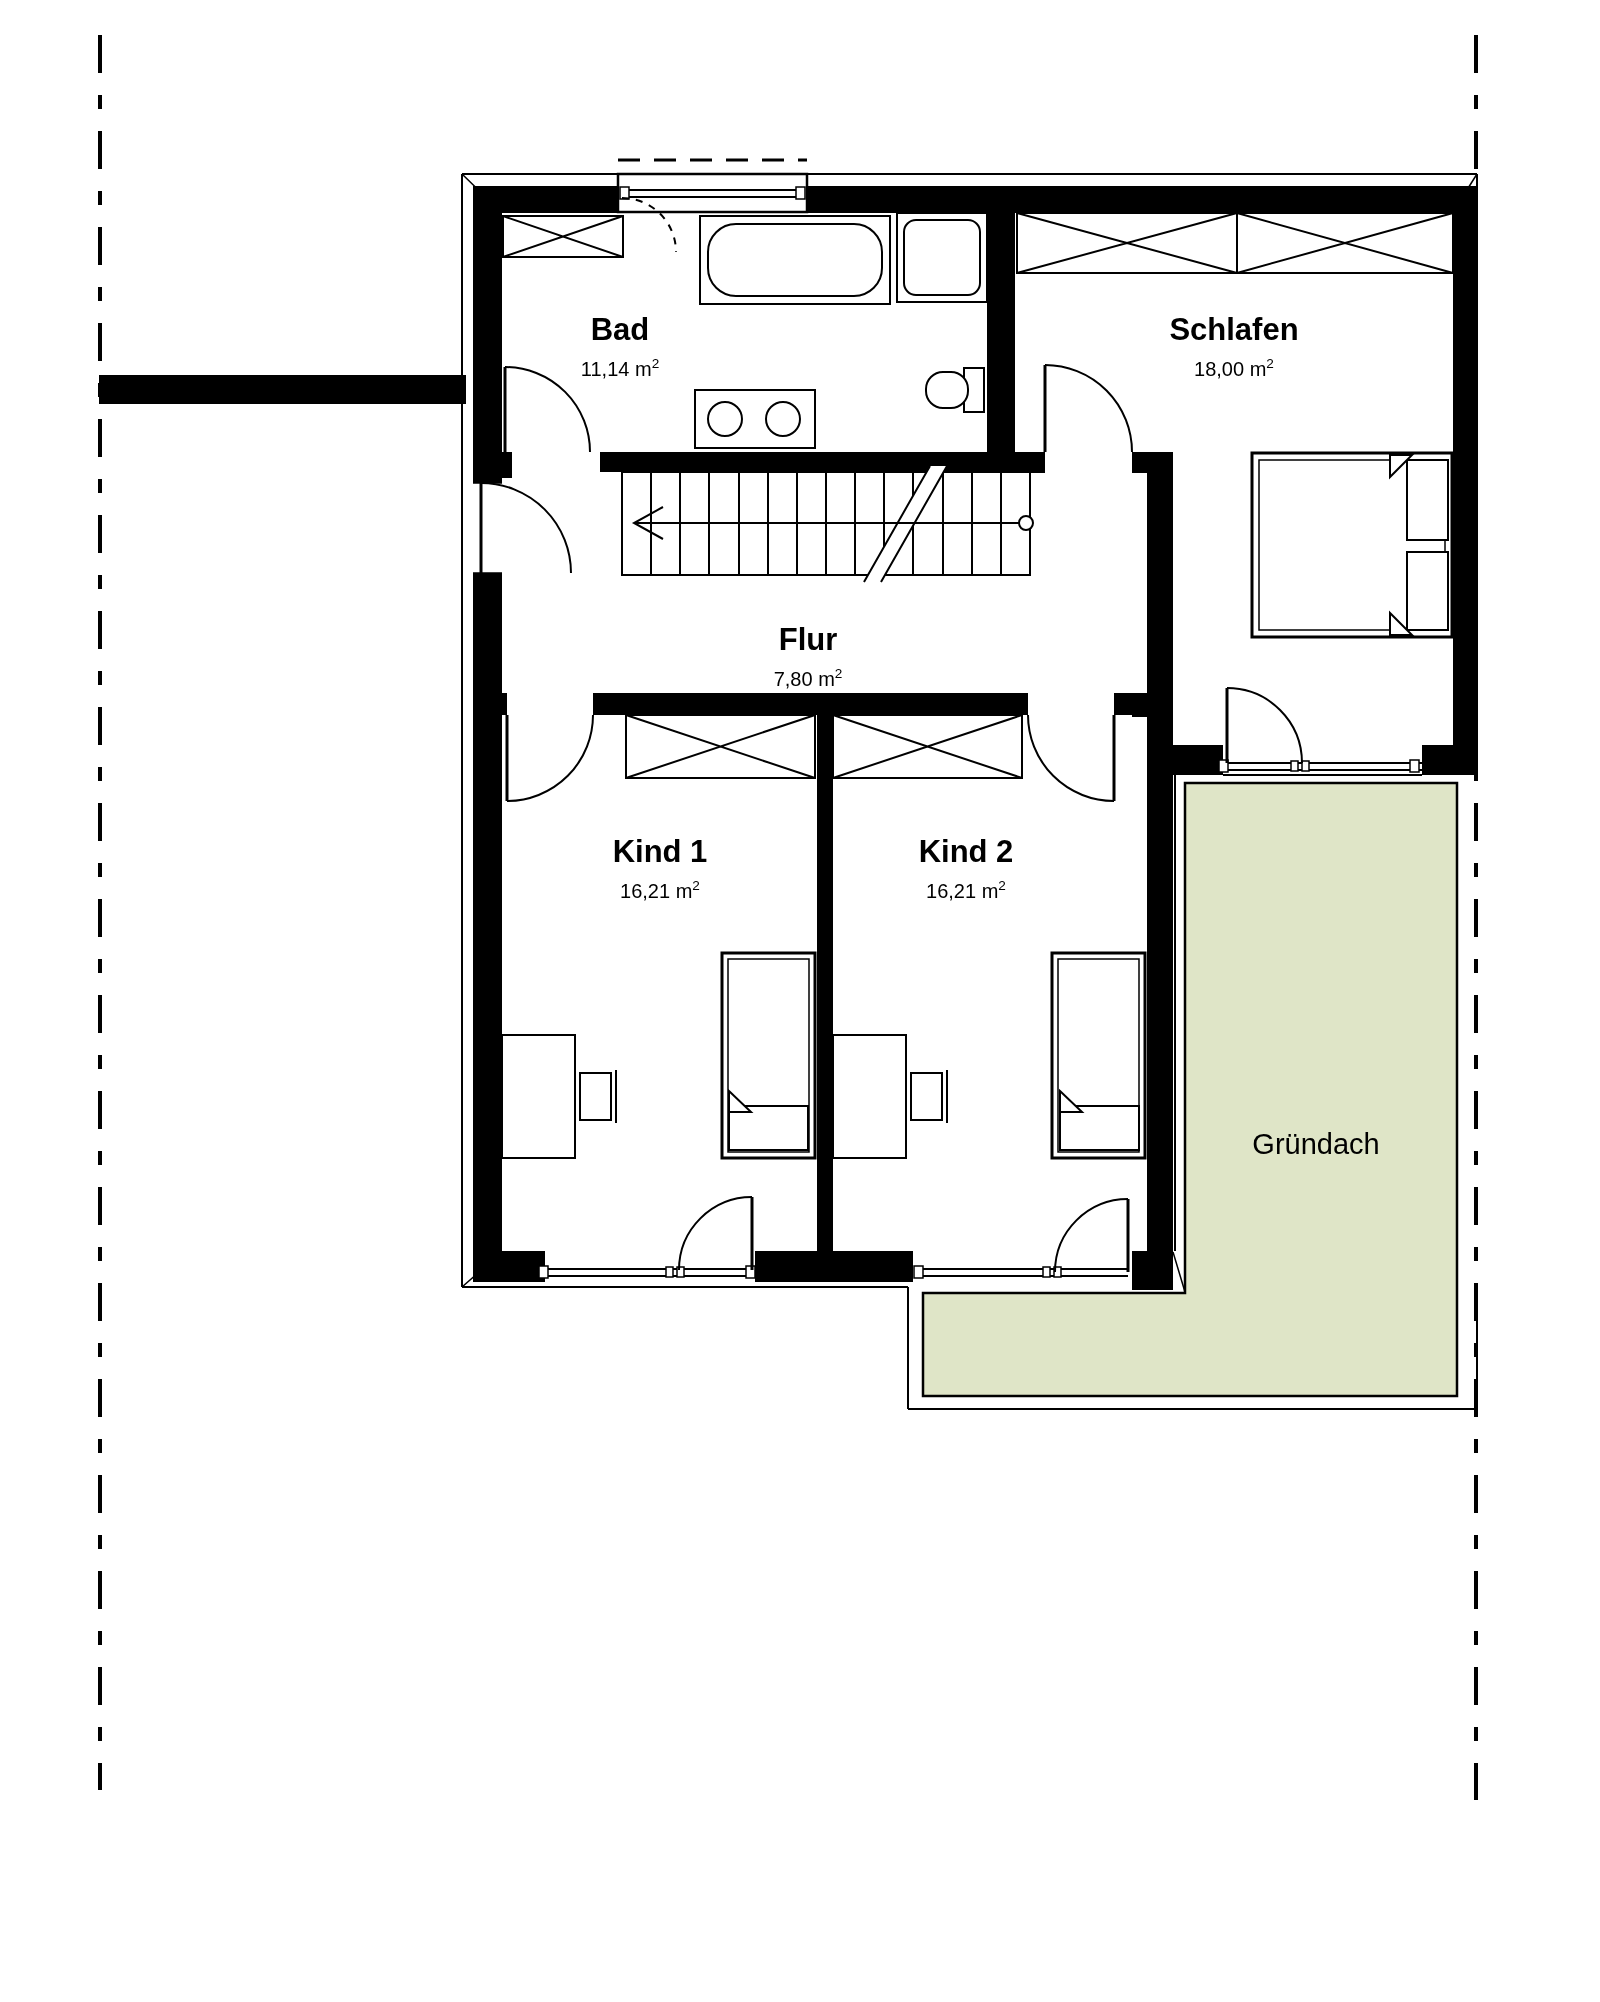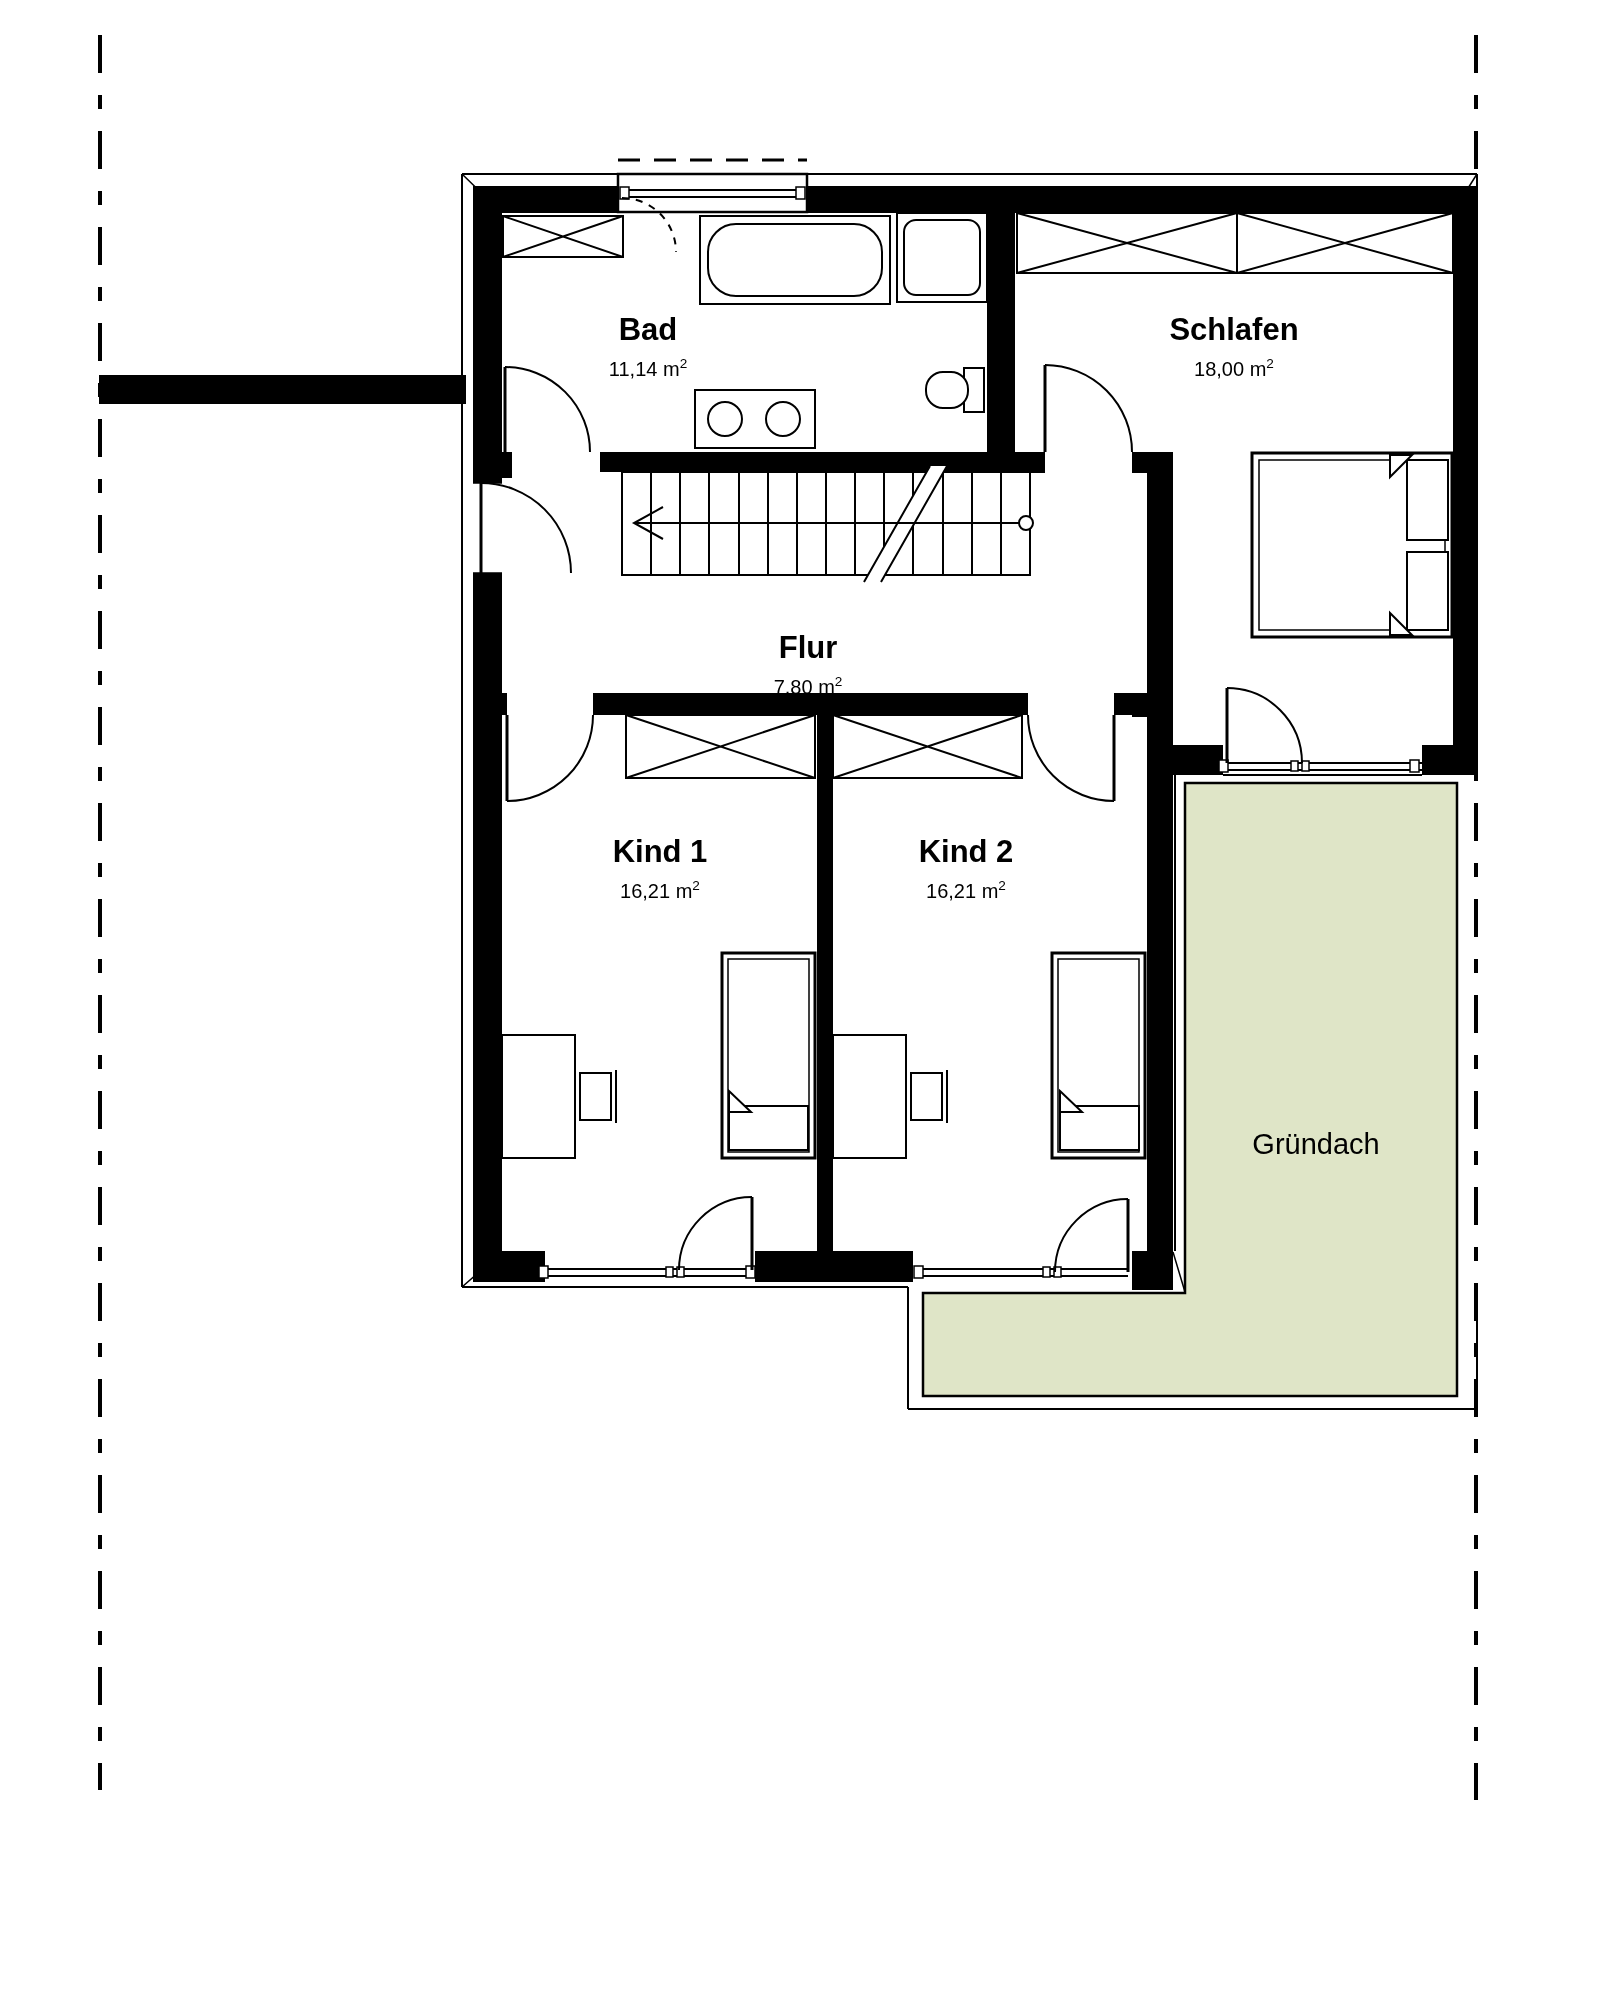--- a/index.html
+++ b/index.html
@@ -196,31 +196,31 @@
       <rect x="1060" y="1106" width="79" height="44" stroke-width="2"></rect>
       <path d="M1060 1091 L1082 1112 L1060 1112 Z" stroke-width="2"></path>
     </g>
     <g stroke="#000" stroke-width="2" fill="#fff">
       <rect x="833" y="1035" width="73" height="123"></rect>
       <rect x="911" y="1073" width="31" height="47"></rect>
       <path d="M947 1070 V1123" fill="none"></path>
     </g>
   </svg>
 
-  <div class="room-label" style="left:620px;top:312px;margin-left:28px;">
+  <div class="room-label" style="left:620px;top:312px;">
     <div class="room-name">Bad</div>
     <div class="room-area"><span>11,14</span>&nbsp;<span>m</span><sup>2</sup></div>
   </div>
 
   <div class="room-label" style="left:1234px;top:312px;">
     <div class="room-name">Schlafen</div>
     <div class="room-area"><span>18,00</span>&nbsp;<span>m</span><sup>2</sup></div>
   </div>
 
-  <div class="room-label" style="left:808px;top:622px;margin-top:8px;">
+  <div class="room-label" style="left:808px;top:622px;">
     <div class="room-name">Flur</div>
     <div class="room-area"><span>7,80</span>&nbsp;<span>m</span><sup>2</sup></div>
   </div>
 
   <div class="room-label" style="left:660px;top:834px;">
     <div class="room-name">Kind 1</div>
     <div class="room-area"><span>16,21</span>&nbsp;<span>m</span><sup>2</sup></div>
   </div>
 
   <div class="room-label" style="left:966px;top:834px;">

